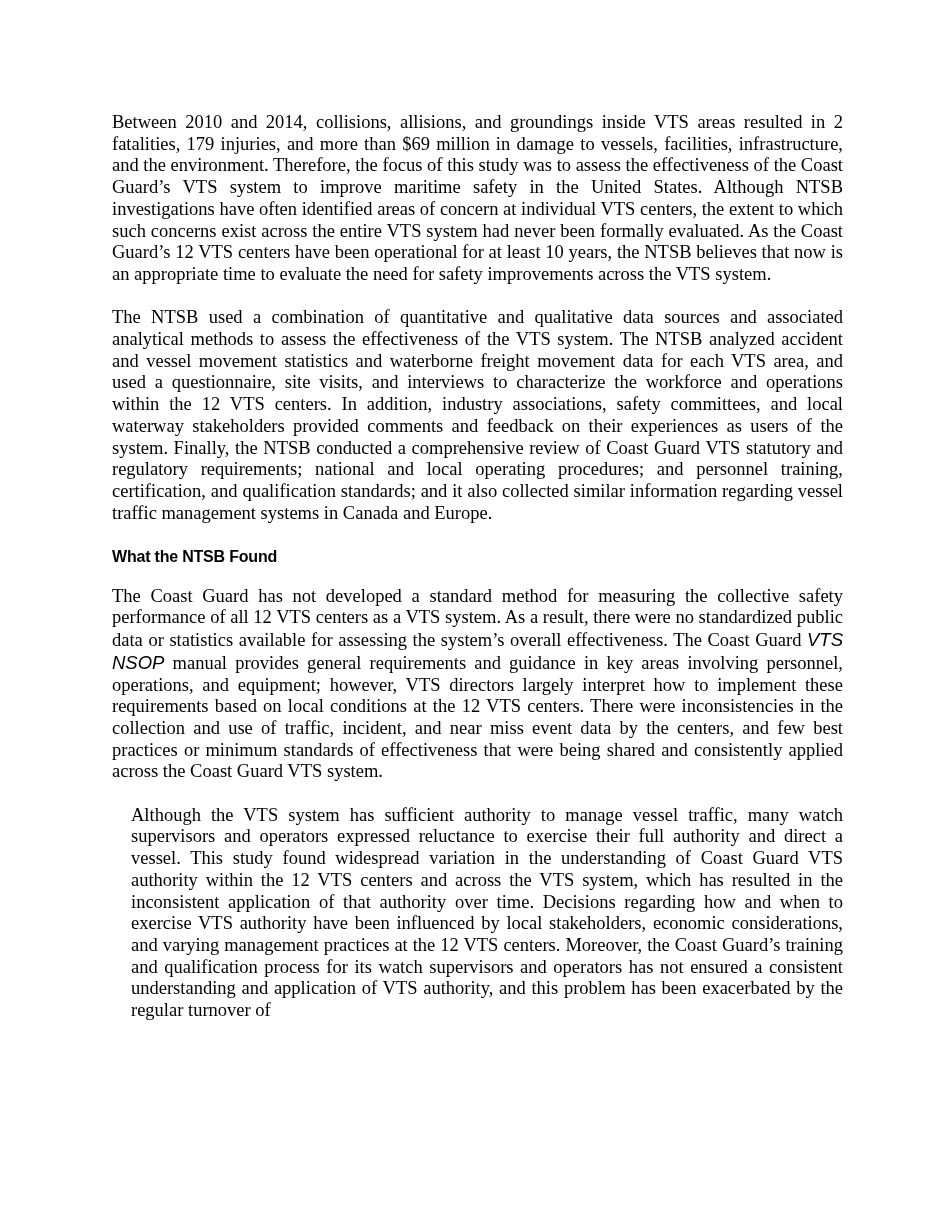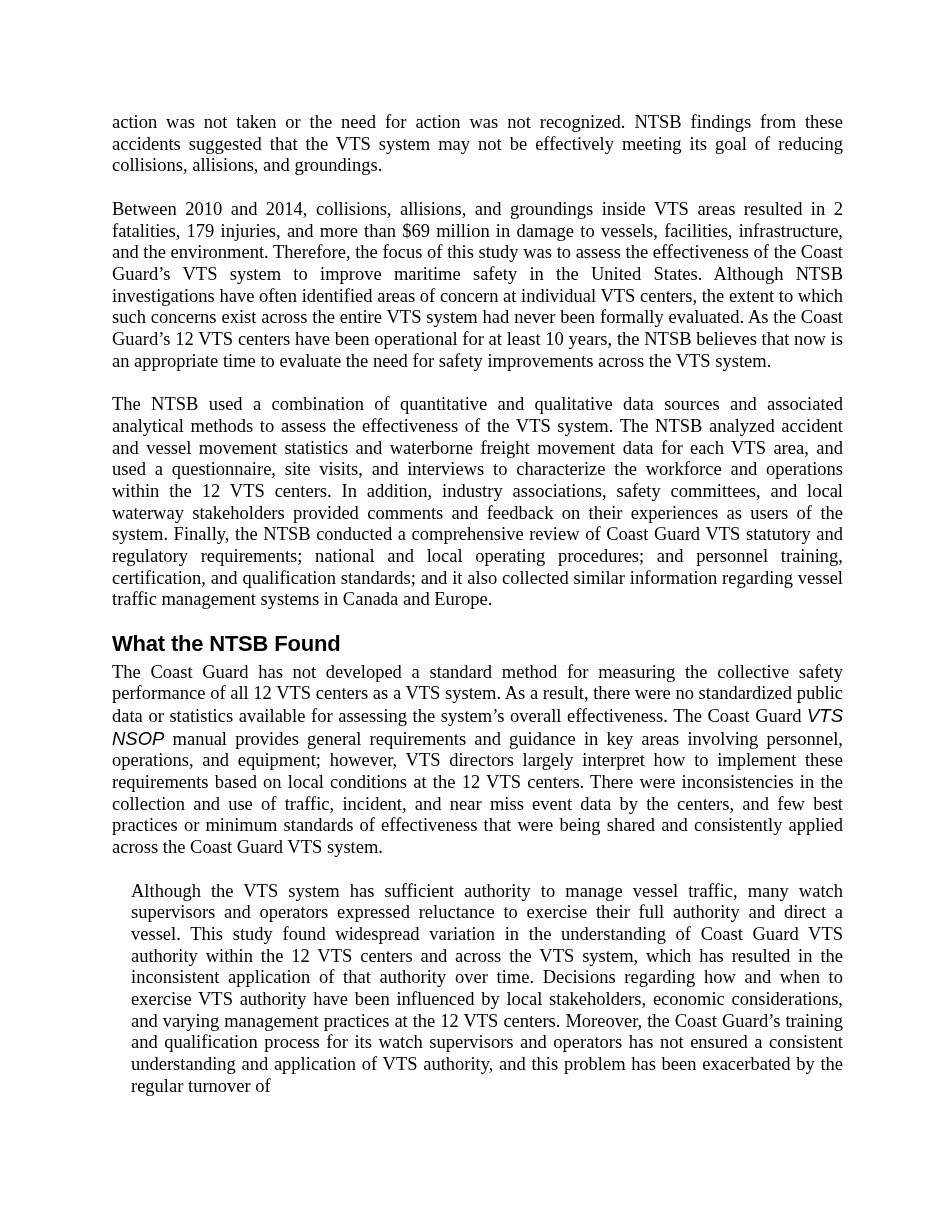--- a/index.html
+++ b/index.html
@@ -29,38 +29,37 @@
   .content p {
     margin: 0 0 21.7px 0;
     padding: 0;
   }
   .content p:last-child {
     margin-bottom: 0;
     margin-left: 19px;
   }
   .section-heading {
     font-family: "Liberation Sans", sans-serif;
-    font-size: 22px;
+    font-size: 16px;
     font-weight: bold;
     letter-spacing: -0.2px;
     color: #000000;
     text-align: left;
-    margin: 0 0 7px 0;
+    margin: 0 0 18px 0;
     padding: 0;
   }
   .manual-title {
     font-family: "Liberation Sans", sans-serif;
     font-style: italic;
   }
 </style>
 </head>
 <body>
 
 <div class="page">
   <div class="content">
-    <p>action was not taken or the need for action was not recognized. NTSB findings from these accidents suggested that the VTS system may not be effectively meeting its goal of reducing collisions, allisions, and groundings.</p>
     <p>Between 2010 and 2014, collisions, allisions, and groundings inside VTS areas resulted in 2 fatalities, 179 injuries, and more than $69 million in damage to vessels, facilities, infrastructure, and the environment. Therefore, the focus of this study was to assess the effectiveness of the Coast Guard’s VTS system to improve maritime safety in the United States. Although NTSB investigations have often identified areas of concern at individual VTS centers, the extent to which such concerns exist across the entire VTS system had never been formally evaluated. As the Coast Guard’s 12 VTS centers have been operational for at least 10 years, the NTSB believes that now is an appropriate time to evaluate the need for safety improvements across the VTS system.</p>
     <p>The NTSB used a combination of quantitative and qualitative data sources and associated analytical methods to assess the effectiveness of the VTS system. The NTSB analyzed accident and vessel movement statistics and waterborne freight movement data for each VTS area, and used a questionnaire, site visits, and interviews to characterize the workforce and operations within the 12 VTS centers. In addition, industry associations, safety committees, and local waterway stakeholders provided comments and feedback on their experiences as users of the system. Finally, the NTSB conducted a comprehensive review of Coast Guard VTS statutory and regulatory requirements; national and local operating procedures; and personnel training, certification, and qualification standards; and it also collected similar information regarding vessel traffic management systems in Canada and Europe.</p>
     <h2 class="section-heading">What the NTSB Found</h2>
     <p><span>The Coast Guard has not developed a standard method for measuring the collective safety performance of all 12 VTS centers as a VTS system. As a result, there were no standardized public data or statistics available for assessing the system’s overall effectiveness. The Coast Guard </span><span class="manual-title">VTS NSOP</span><span> manual provides general requirements and guidance in key areas involving personnel, operations, and equipment; however, VTS directors largely interpret how to implement these requirements based on local conditions at the 12 VTS centers. There were inconsistencies in the collection and use of traffic, incident, and near miss event data by the centers, and few best practices or minimum standards of effectiveness that were being shared and consistently applied across the Coast Guard VTS system.</span></p>
     <p>Although the VTS system has sufficient authority to manage vessel traffic, many watch supervisors and operators expressed reluctance to exercise their full authority and direct a vessel. This study found widespread variation in the understanding of Coast Guard VTS authority within the 12 VTS centers and across the VTS system, which has resulted in the inconsistent application of that authority over time. Decisions regarding how and when to exercise VTS authority have been influenced by local stakeholders, economic considerations, and varying management practices at the 12 VTS centers. Moreover, the Coast Guard’s training and qualification process for its watch supervisors and operators has not ensured a consistent understanding and application of VTS authority, and this problem has been exacerbated by the regular turnover of</p>
   </div>
 </div>
 
 </body></html>

